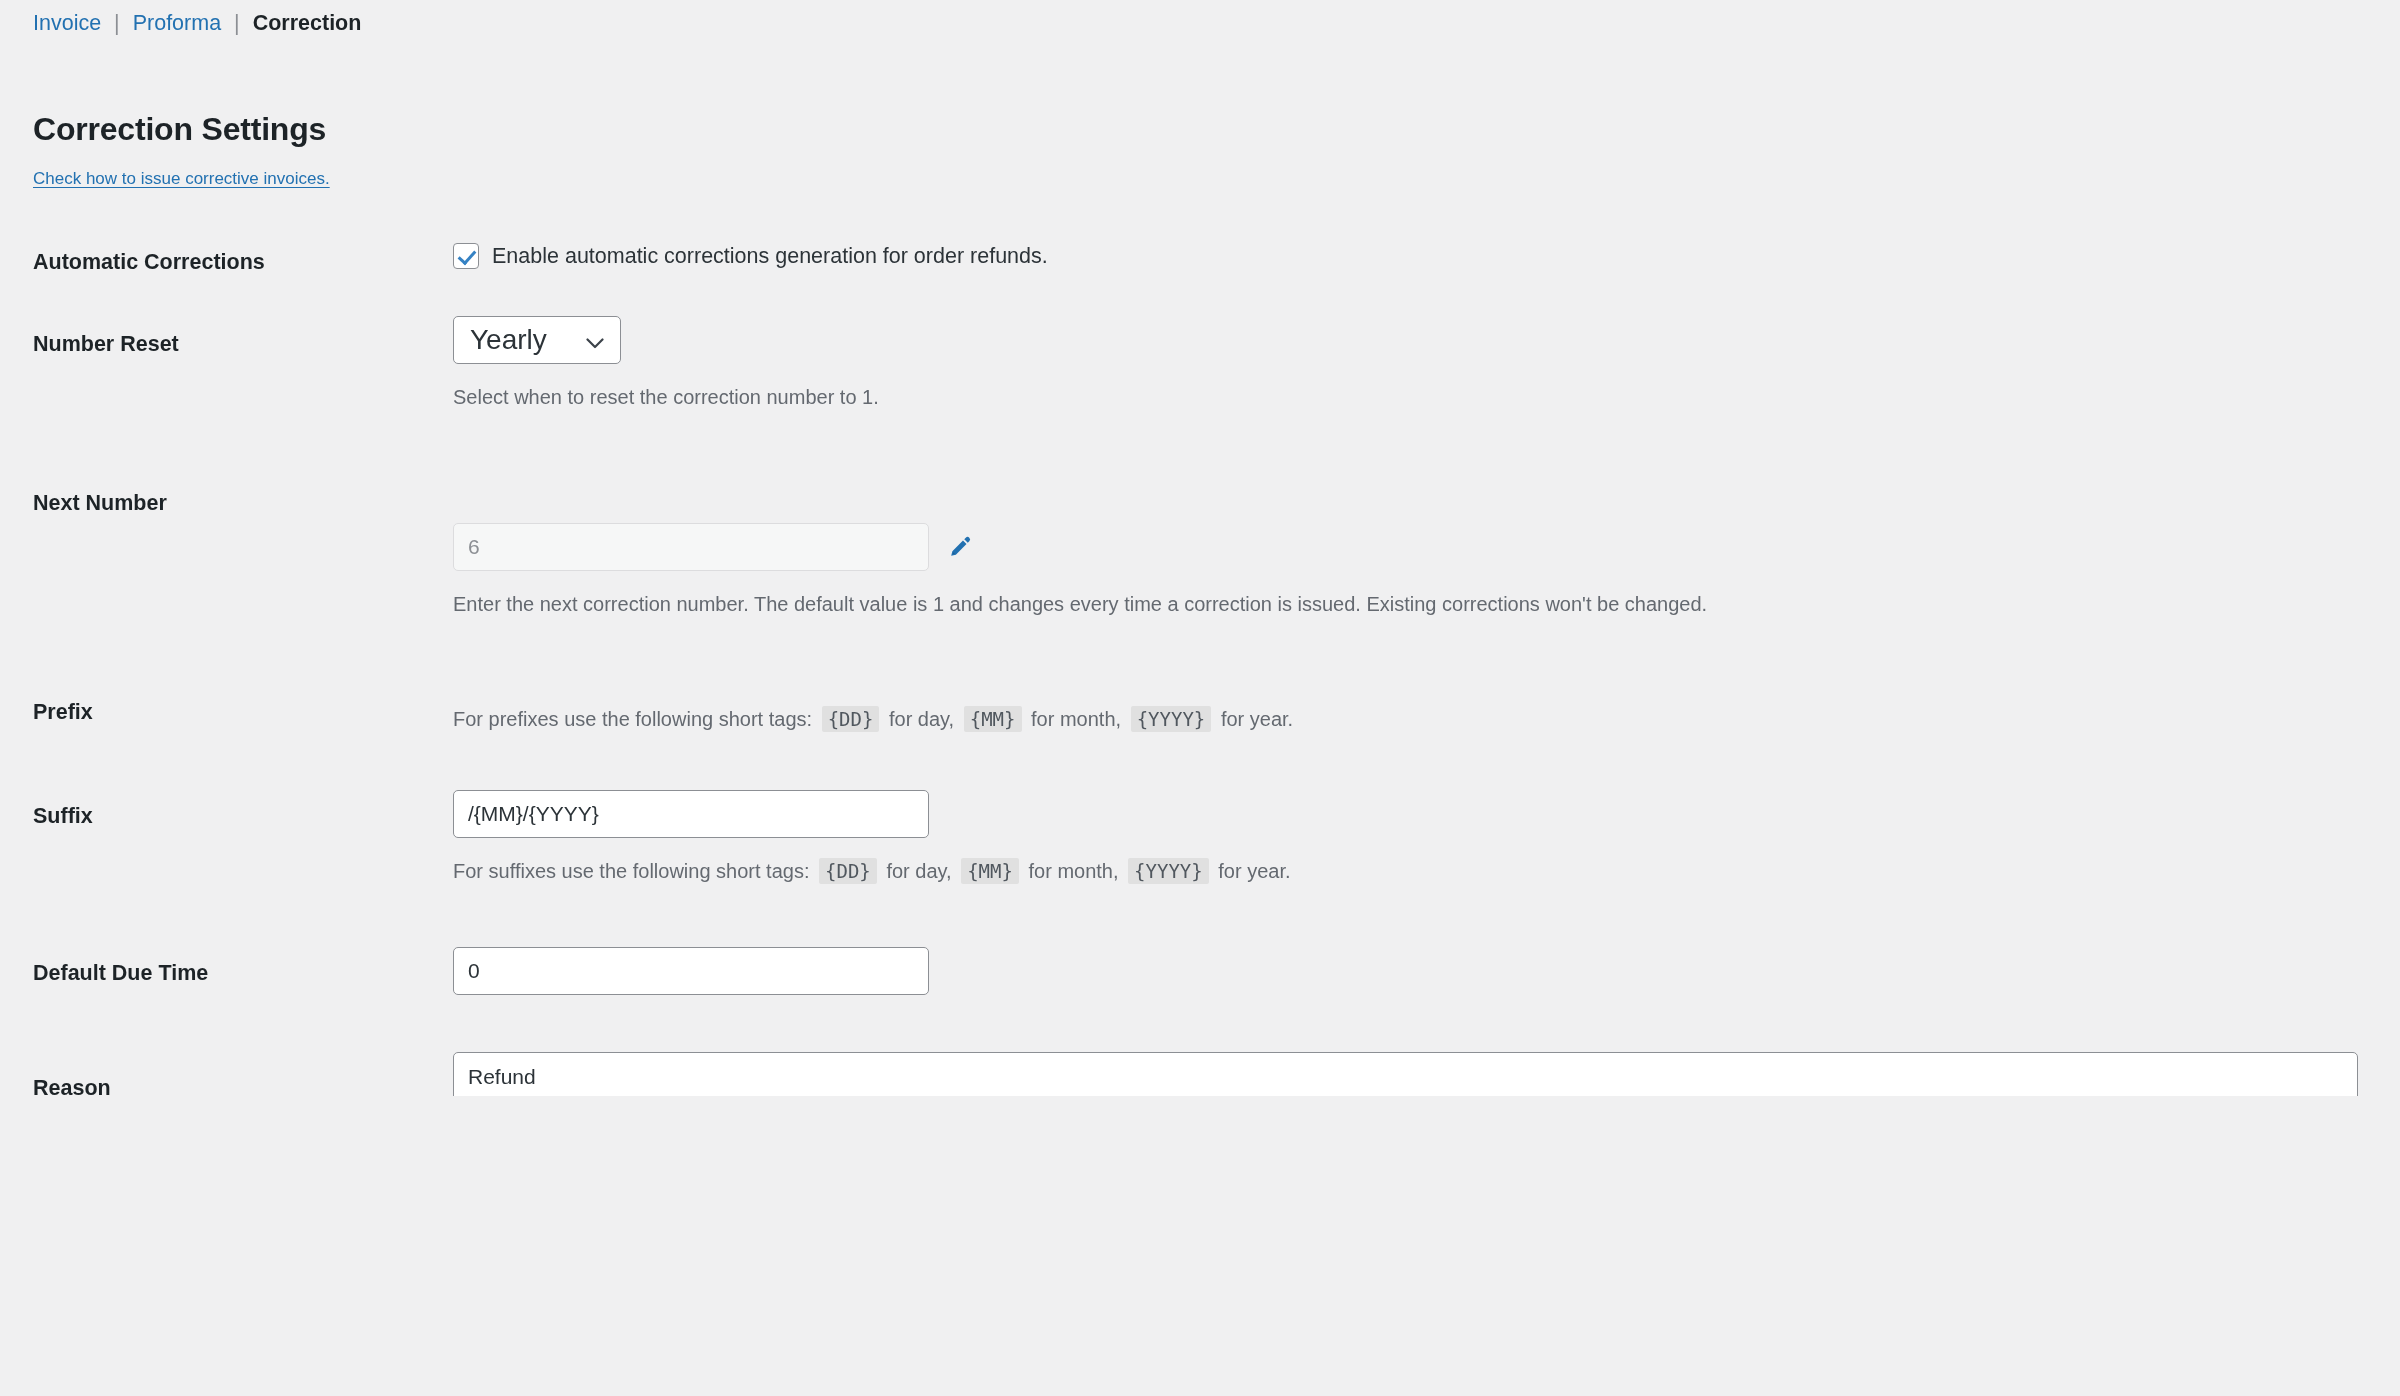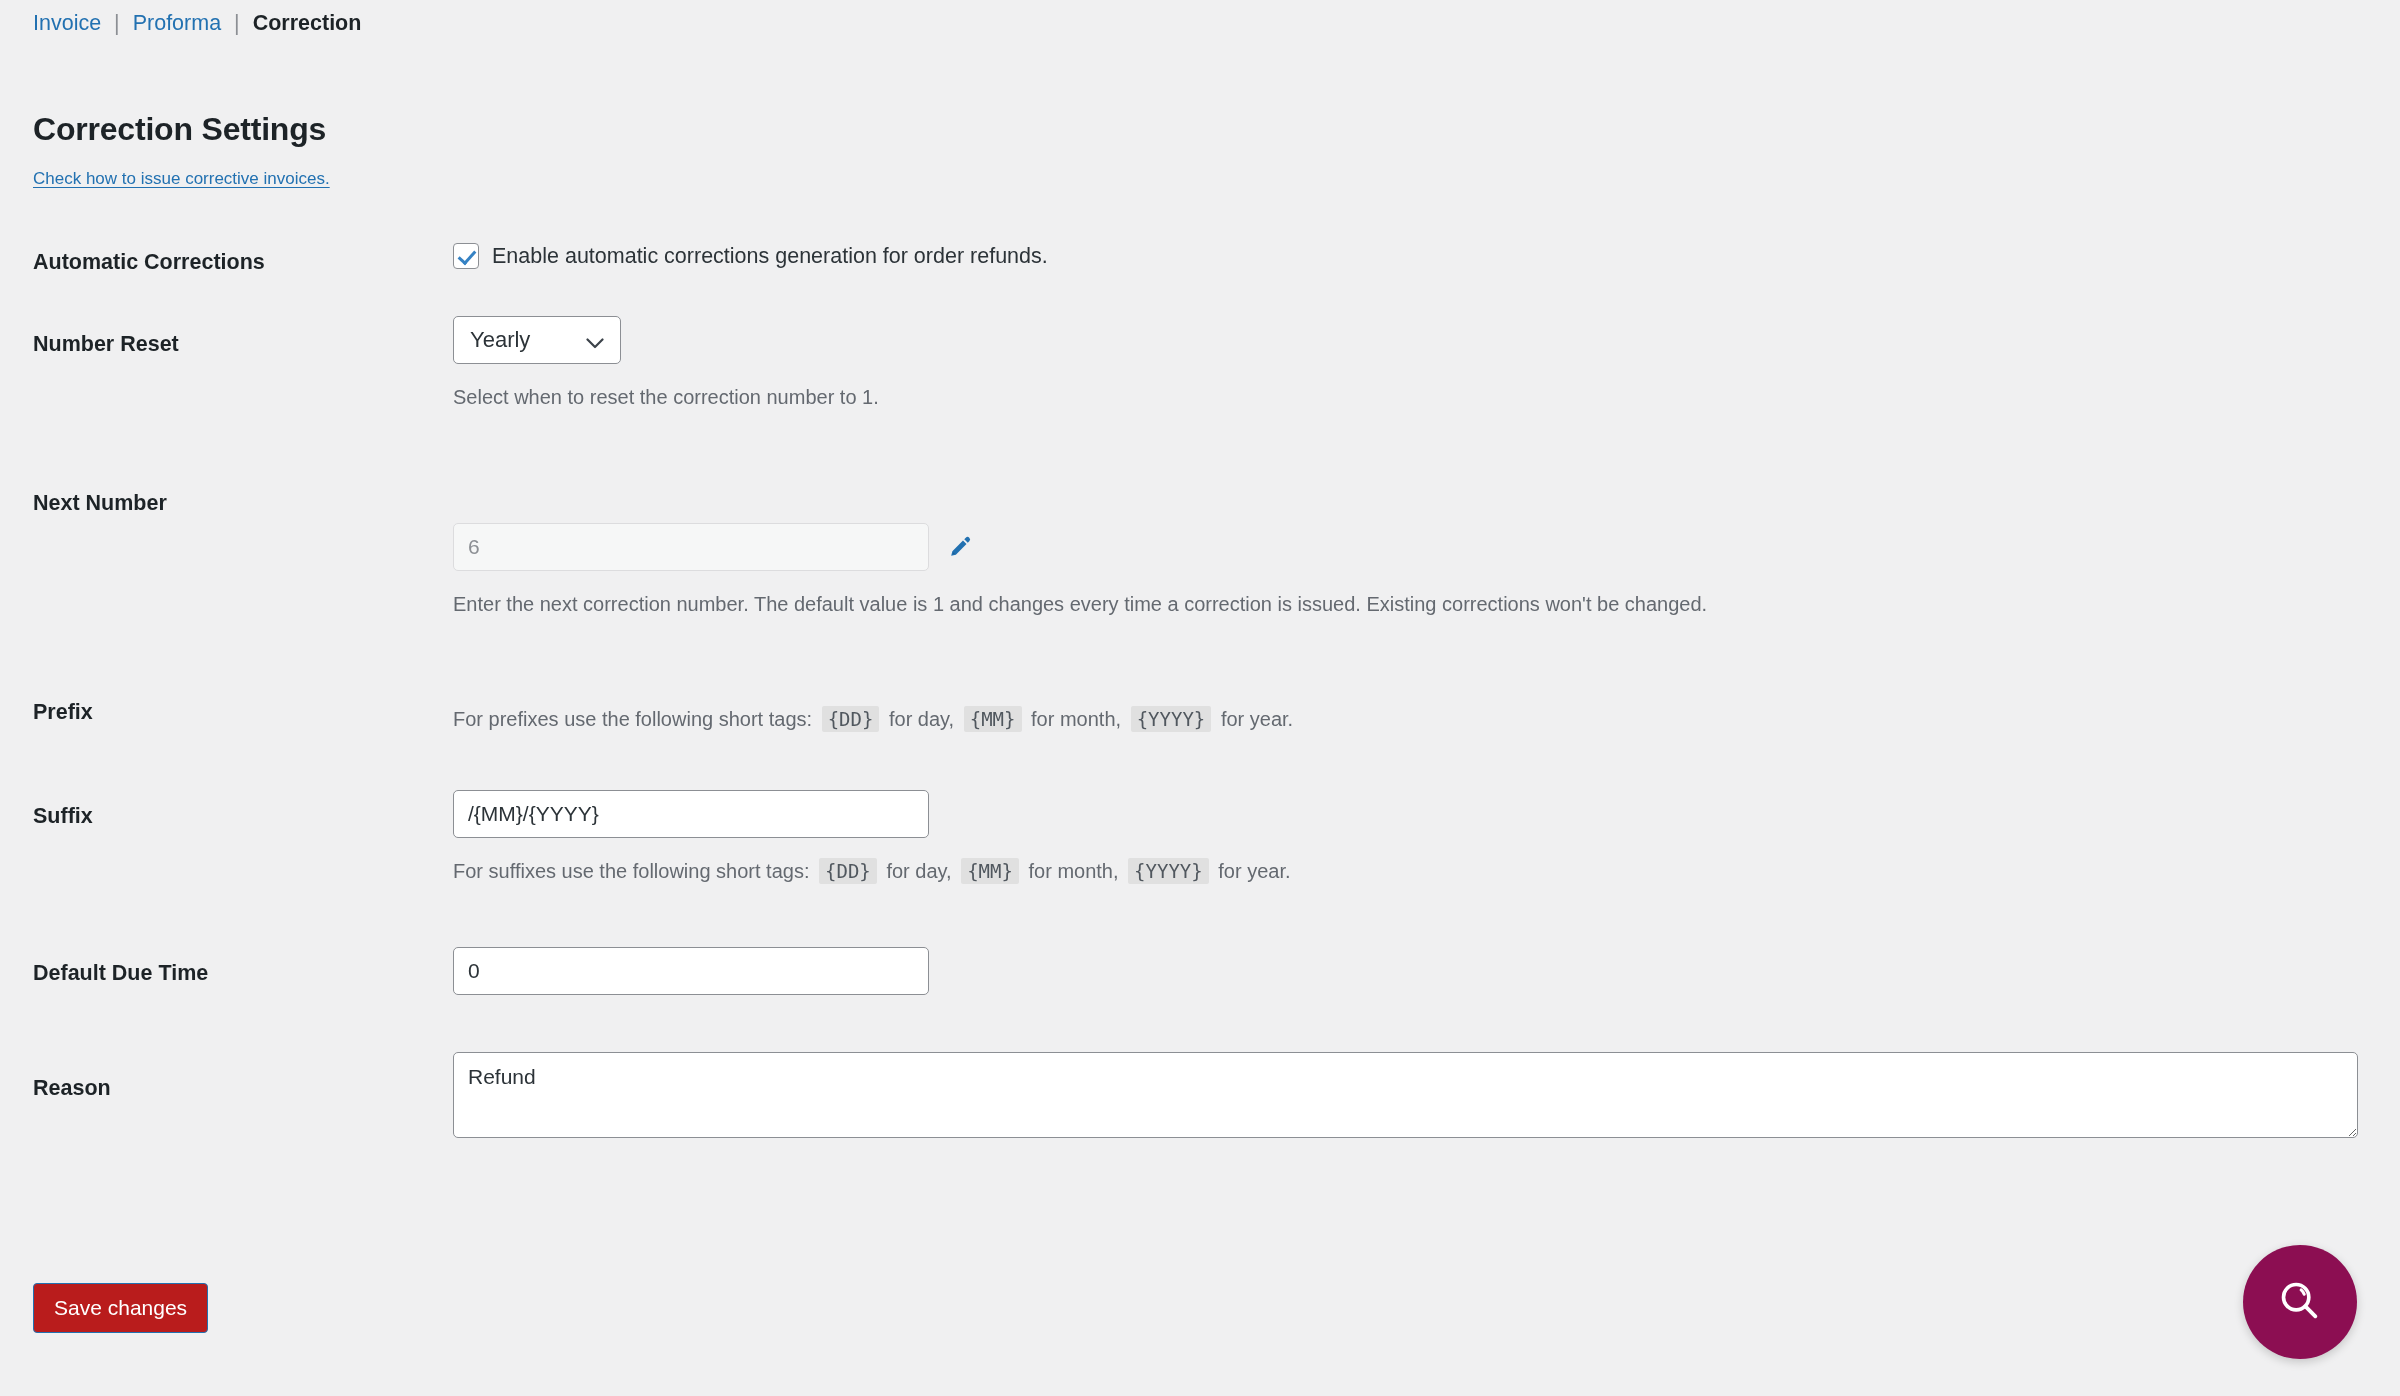--- a/index.html
+++ b/index.html
@@ -9,21 +9,21 @@
     width: 2400px;
     height: 1396px;
     background: #f0f0f1;
     font-family: "Liberation Sans", sans-serif;
     -webkit-font-smoothing: antialiased;
   }
 
   #page {
     position: relative;
     width: 2400px;
-    height: 1396px;
+    height: 1096px;
     background: #f0f0f1;
     overflow: hidden;
   }
 
   
   .breadcrumb {
     position: absolute;
     left: 33px;
     top: 9px;
     font-size: 21.5px;
@@ -136,21 +136,21 @@
     border: 1px solid #8c8f94;
     border-radius: 5px;
     background: #fff;
     display: flex;
     align-items: center;
     padding: 0 12px 0 16px;
     cursor: pointer;
     box-shadow: 0 0 0 transparent;
   }
   .select-value {
-    font-size: 22px;
+    font-size: 28px;
     color: #2c3338;
     flex: 1;
     white-space: nowrap;
   }
   .chevron { width: 18px; height: 11px; display: block; flex: none; margin-right: 4px; }
 
   .text-input {
     width: 476px;
     height: 48px;
     border: 1px solid #8c8f94;

